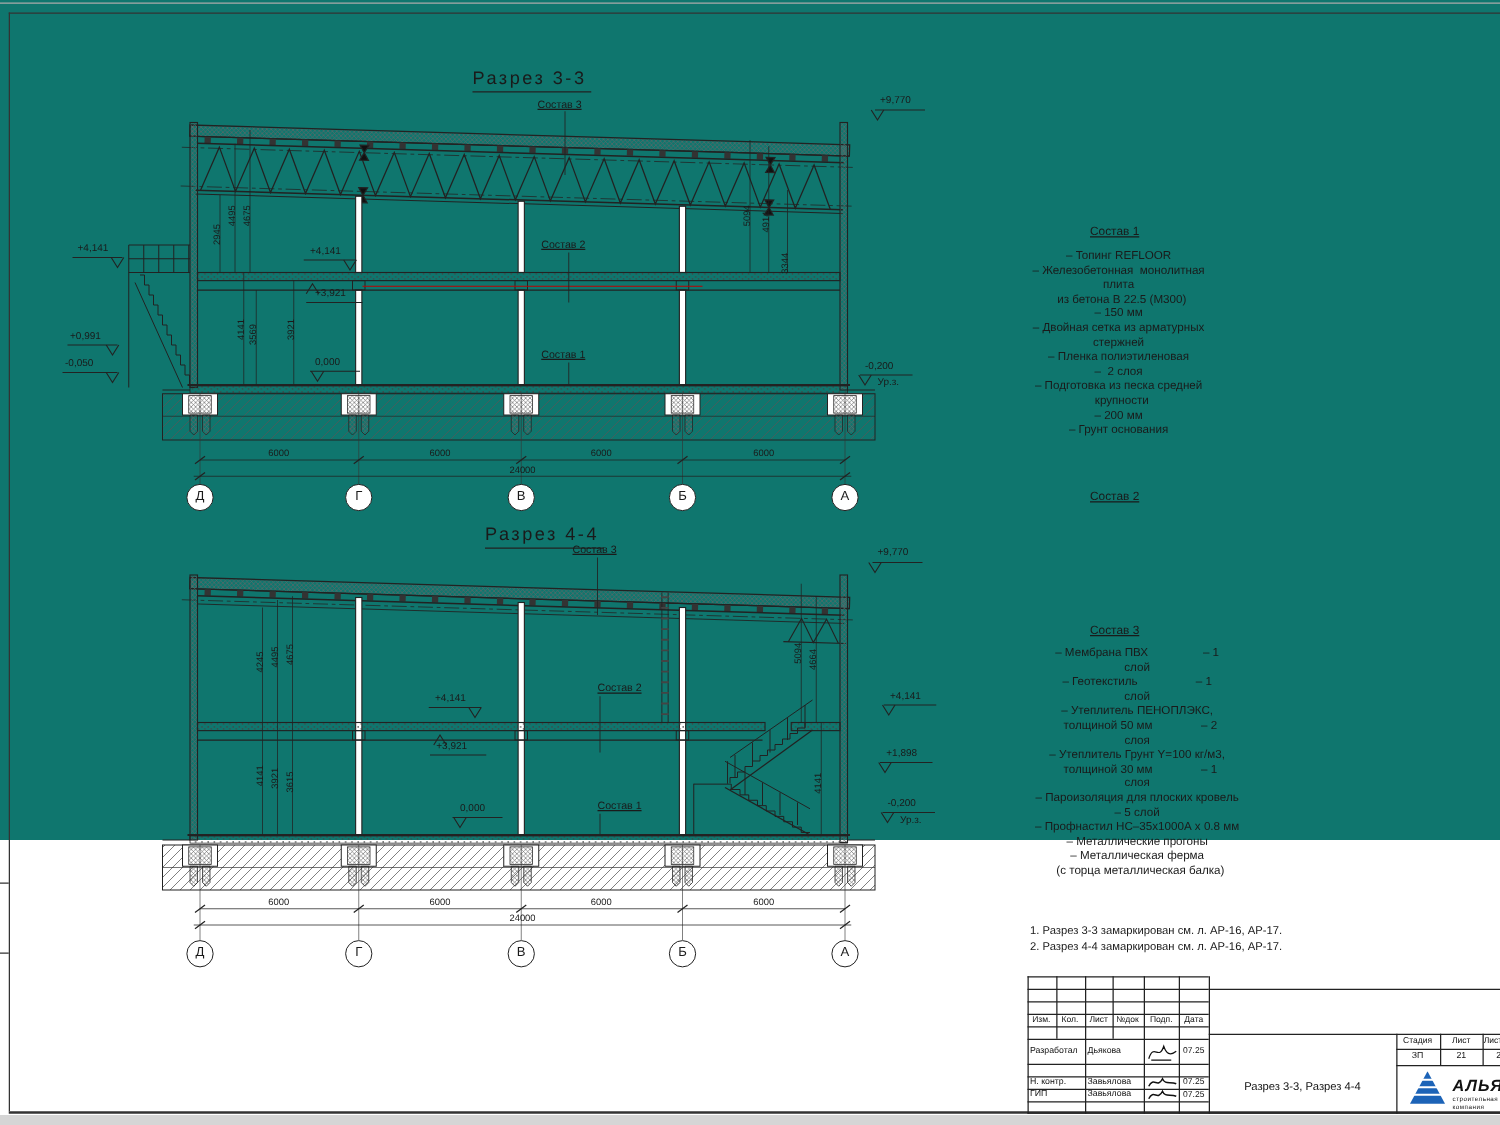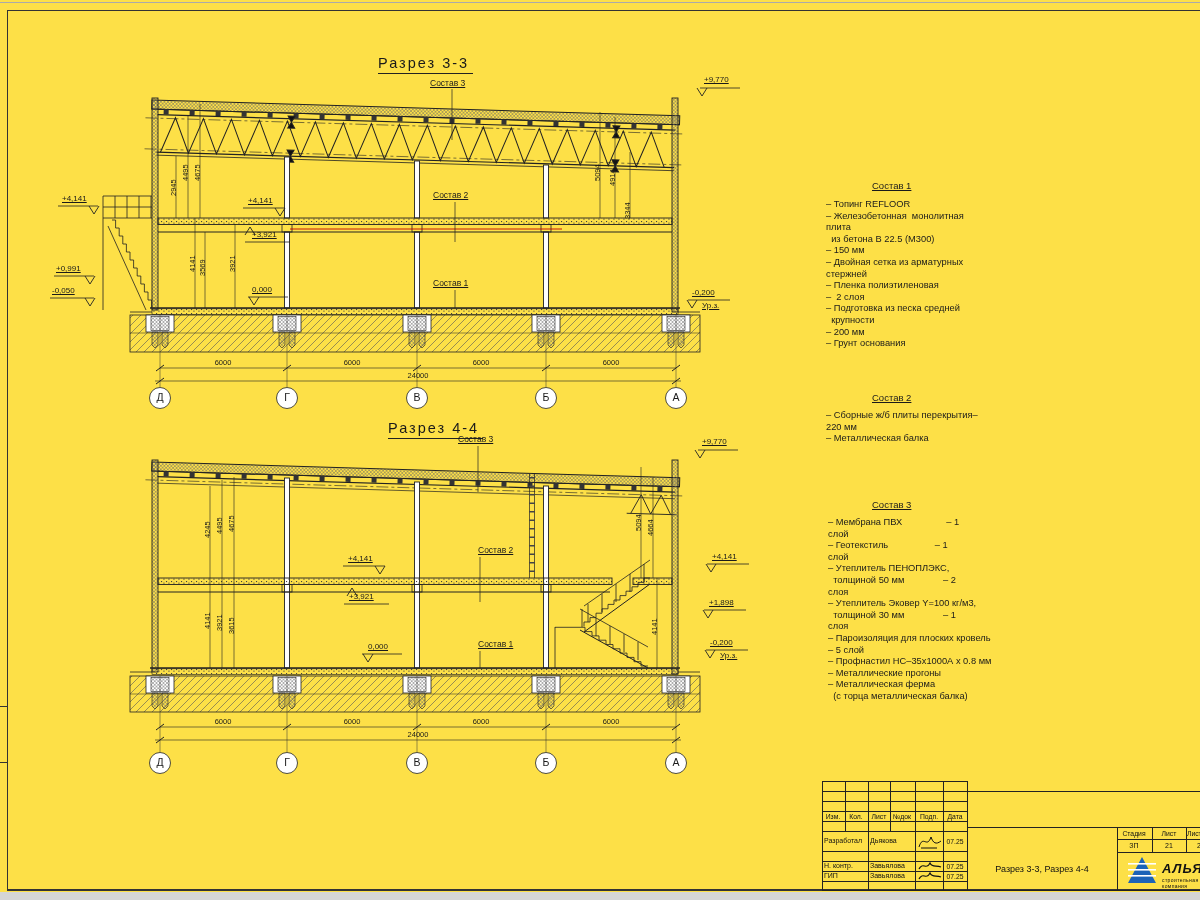--- a/index.html
+++ b/index.html
@@ -1,29 +1,29 @@
 <!DOCTYPE html>
 <html><head>
 <meta charset="utf-8">
 <style>
   html,body{margin:0;padding:0;background:#fff;width:1200px;height:900px;overflow:hidden;
     font-family:"Liberation Sans",sans-serif;}
-  #sheet{position:absolute;left:0;top:0;width:1200px;height:900px;background:#fde047;}
+  #sheet{position:absolute;left:0;top:0;width:1200px;height:672px;background:#0f766e;}
   #draw{position:absolute;left:0;top:0;}
   .t{position:absolute;font-family:"Liberation Sans",sans-serif;color:#1a1a1a;white-space:pre;line-height:1;}
   .title{font-size:14.5px;letter-spacing:2px;border-bottom:1.2px solid #222;padding:0 4px 2px 0;}
   .sost{font-size:8.5px;text-decoration:underline;}
-  .elev{font-size:8px;text-decoration:underline;}
+  .elev{font-size:8px;}
   .dim{font-size:7.5px;}
   .v{transform:rotate(-90deg);transform-origin:0 0;}
   .cx{transform:translateX(-50%);}
   .gl{font-size:10.5px;}
   .blocktitle{font-size:9.5px;text-decoration:underline;}
   .lines{position:absolute;font-size:9.3px;line-height:11.6px;color:#1a1a1a;}
-  .lines div{white-space:pre;}
+  .lines div{white-space:pre;text-align:center;}
   .notes{position:absolute;font-size:9px;line-height:13px;color:#1a1a1a;}
   .fr{position:absolute;background:#333;}
   
   #tb{position:absolute;left:822px;top:781px;width:378px;height:110px;}
   #tb .hl,#tb .vl{position:absolute;background:#222;}
   #tb .hl{height:1px;} #tb .vl{width:1px;}
   #tb .cell{position:absolute;color:#111;}
   .ctr{transform:translate(-50%,-50%);}
   .th{font-size:6.8px;}
   .tv{font-size:7px;}
@@ -399,43 +399,42 @@
   <div>– Двойная сетка из арматурных</div>
   <div>стержней</div>
   <div>– Пленка полиэтиленовая</div>
   <div>–  2 слоя</div>
   <div>– Подготовка из песка средней</div>
   <div>  крупности</div>
   <div>– 200 мм</div>
   <div>– Грунт основания</div>
 </div>
 <span class="t blocktitle" style="left:872px;top:393px">Состав 2</span>
-<div class="lines" style="left:826px;top:410px">
-  <div>– Сборные ж/б плиты перекрытия–</div>
-  <div>220 мм</div>
-  <div>– Металлическая балка</div>
-</div>
 <span class="t blocktitle" style="left:872px;top:500px">Состав 3</span>
 <div class="lines" style="left:828px;top:517px">
   <div>– Мембрана ПВХ                 – 1</div>
   <div>слой</div>
   <div>– Геотекстиль                  – 1</div>
   <div>слой</div>
   <div>– Утеплитель ПЕНОПЛЭКС,</div>
   <div>  толщиной 50 мм               – 2</div>
   <div>слоя</div>
-  <div>– Утеплитель Эковер Y=100 кг/м3,</div>
+  <div>– Утеплитель Грунт Y=100 кг/м3,</div>
   <div>  толщиной 30 мм               – 1</div>
   <div>слоя</div>
   <div>– Пароизоляция для плоских кровель</div>
   <div>– 5 слой</div>
   <div>– Профнастил НС–35х1000А х 0.8 мм</div>
   <div>– Металлические прогоны</div>
   <div>– Металлическая ферма</div>
   <div>  (с торца металлическая балка)</div>
+</div>
+<div class="notes" style="left:824px;top:738px">
+  <div>1. Разрез 3-3 замаркирован см. л. АР-16, АР-17.</div>
+  <div>2. Разрез 4-4 замаркирован см. л. АР-16, АР-17.</div>
 </div>
 
 <div id="tb">
 
   <div class="hl" style="left:0;top:0;width:145px"></div>
   <div class="hl" style="left:0;top:10px;width:145px"></div>
   <div class="hl" style="left:0;top:20px;width:145px"></div>
   <div class="hl" style="left:0;top:30px;width:145px"></div>
   <div class="hl" style="left:0;top:40px;width:145px"></div>
   <div class="hl" style="left:0;top:50px;width:145px"></div>

